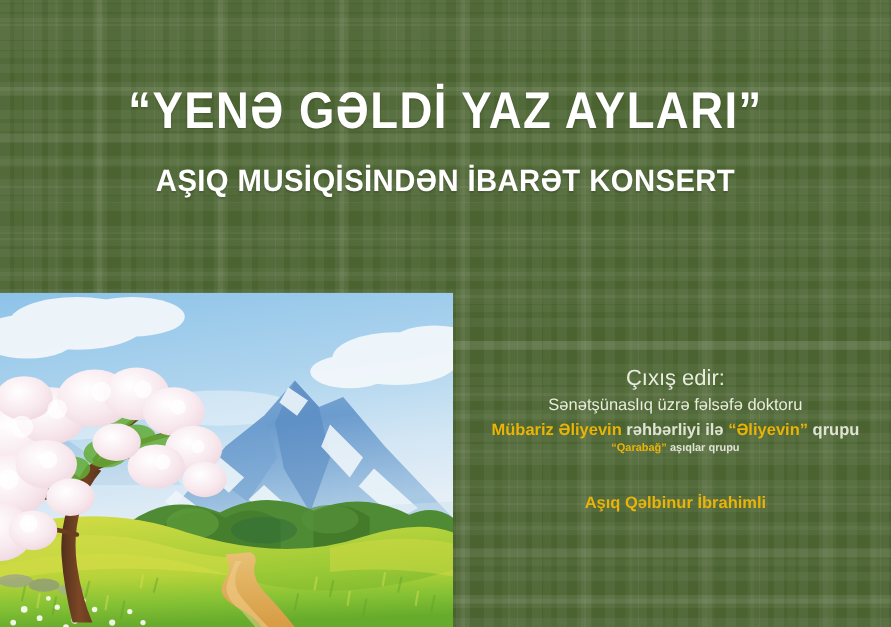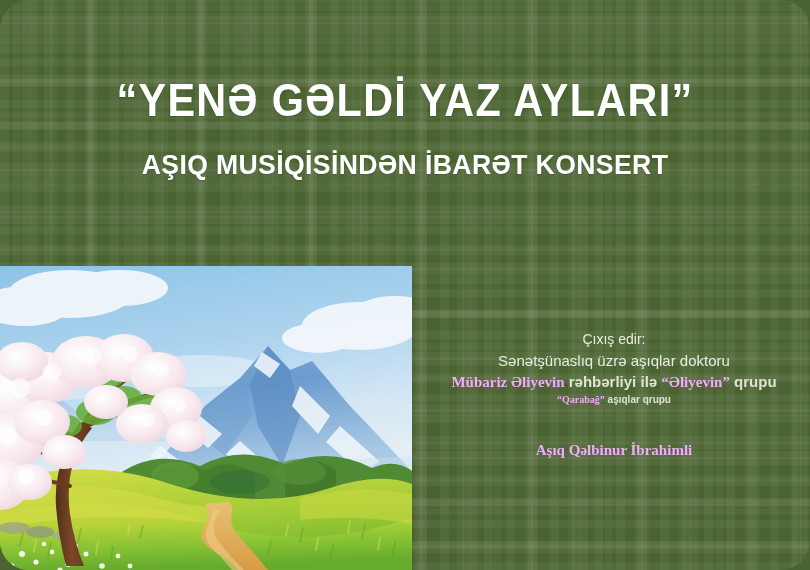--- a/index.html
+++ b/index.html
@@ -7,21 +7,20 @@
   body {
     font-family:"Liberation Sans", sans-serif;
     background:#4a6330;
   }
 
   #poster {
     position:relative;
     width:810px; height:570px;
     background:#4a6330;
     overflow:hidden;
-    border-radius:29px;
   }
 
   
   .texture {
     position:absolute; inset:0;
     background-image:
       repeating-linear-gradient(90deg,
         rgba(255,255,255,0.055) 0px, rgba(255,255,255,0.055) 9px,
         rgba(255,255,255,0) 9px, rgba(255,255,255,0) 22px),
       repeating-linear-gradient(0deg,
@@ -80,27 +79,27 @@
 
   
   .performers {
     position:absolute;
     left:418px; top:330px; width:392px;
     text-align:center;
     z-index:5;
     color:#f2f4ee;
   }
   .performers .line { line-height:1.42; white-space:nowrap; }
-  .l1 { font-size:14px; font-weight:normal; color:#e9ecdf; }
+  .l1 { font-size:20px; font-weight:normal; color:#e9ecdf; }
   .l2 { font-size:15px; font-weight:normal; color:#e9ecdf; }
   .l3 { font-size:15px; }
   .l4 { font-size:10px; }
   .l5 { font-size:15px; }
   .l6 { font-size:15px;margin-top:32px; }
-  .b  { font-weight:bold; color:#f0abfc;font-family:Liberation Serif, serif; }
+  .b  { font-weight:bold; color:#eab308; }
   .r  { font-weight:bold; color:#dfe3d4; }
 
   
   .painting {
     position:absolute;
     left:0; top:266px;
     width:412px; height:304px;
     overflow:hidden;
     z-index:4;
   }
@@ -114,21 +113,21 @@
   <div class="texture"></div>
   <div class="texture2"></div>
 
   <div class="headline-block">
     <div class="title">“YENƏ  GƏLDİ  YAZ  AYLARI”</div>
     <div class="subtitle">AŞIQ MUSİQİSİNDƏN İBARƏT KONSERT</div>
   </div>
 
   <div class="performers">
     <div class="line l1">Çıxış edir:</div>
-    <div class="line l2">Sənətşünaslıq üzrə aşıqlar doktoru</div>
+    <div class="line l2">Sənətşünaslıq üzrə fəlsəfə doktoru</div>
     <div class="line l3"><span class="b">Mübariz Əliyevin</span><span class="r"> rəhbərliyi ilə </span><span class="b">“Əliyevin”</span><span class="r"> qrupu</span></div>
     <div class="line l4"><span class="b">“Qarabağ”</span><span class="r"> aşıqlar qrupu</span></div>
     <div class="line l6 b">Aşıq Qəlbinur İbrahimli</div>
   </div>
 
   <div class="painting">
     <svg viewBox="0 0 412 304" preserveAspectRatio="xMidYMid slice">
       <defs>
         <linearGradient id="sky" x1="0" y1="0" x2="0.25" y2="1">
           <stop offset="0%" stop-color="#8dc3e8"></stop>

